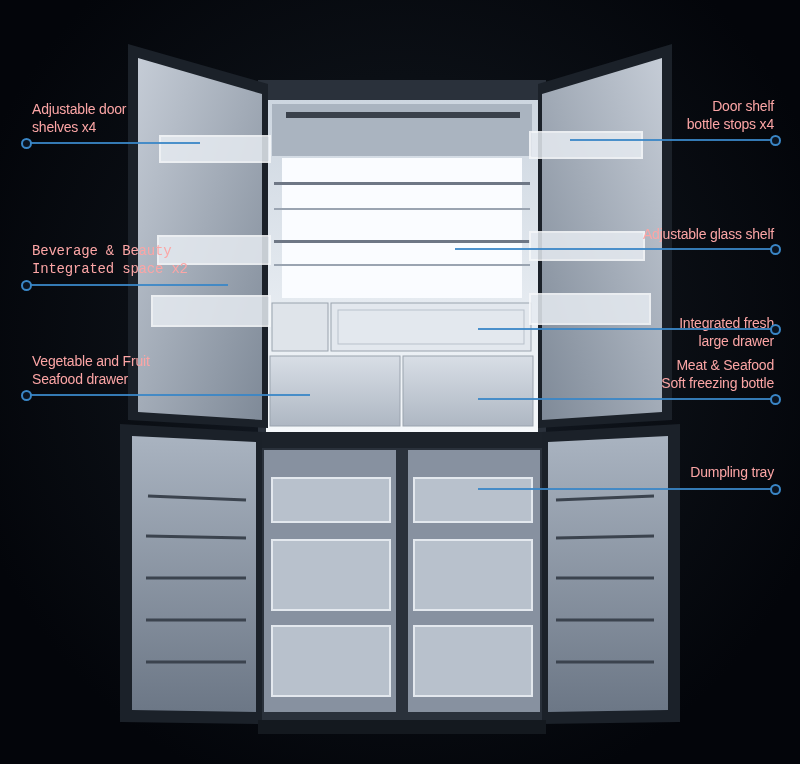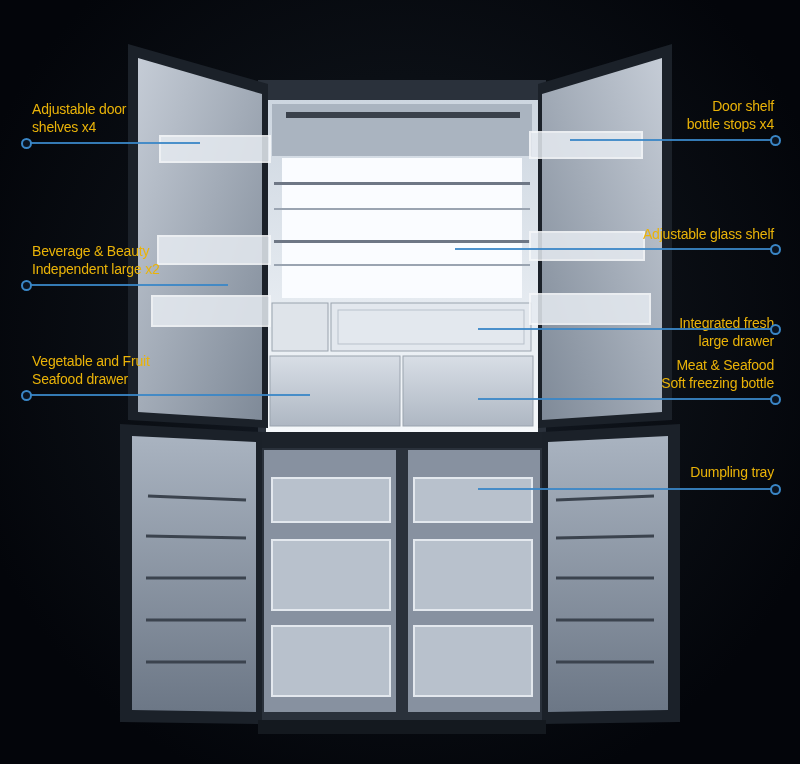--- a/index.html
+++ b/index.html
@@ -1,19 +1,19 @@
 <!DOCTYPE html>
 <html><head>
 <meta charset="utf-8">
 <style>
   html,body{margin:0;padding:0;}
   body{width:800px;height:764px;overflow:hidden;background:#05070b;position:relative;font-family:"Liberation Sans",sans-serif;}
   .bg{position:absolute;inset:0;background:radial-gradient(ellipse at 50% 45%,#1a222e 0%,#0b0f15 45%,#03050a 80%);}
   .fridge{position:absolute;inset:0;}
-  .lbl{position:absolute;color:#eab308;font-size:14px;line-height:18px;letter-spacing:-0.2px;white-space:nowrap;}
+  .lbl{position:absolute;color:#fca5a5;font-size:14px;line-height:18px;letter-spacing:-0.2px;white-space:nowrap;}
   .lbl.l{text-align:left;}
   .lbl.r{text-align:right;}
   .line{position:absolute;height:2px;background:#3a86c6;opacity:0.9;}
   .dot{position:absolute;width:7px;height:7px;border:2px solid #3a86c6;border-radius:50%;background:#0a1320;box-sizing:content-box;}
 </style>
 </head>
 <body>
 
 <div class="bg"></div>
 
@@ -112,23 +112,23 @@
   <rect x="258" y="720" width="288" height="14" fill="#14191f"></rect>
 </svg>
 
 <div id="callouts">
     <div class="lbl l" style="left: 32px; top: 100px;">
       <div>Adjustable door</div>
       <div>shelves x4</div>
     </div>
     <div class="dot" style="left: 21px; top: 138px;"></div>
     <div class="line" style="left: 30px; top: 142px; width: 170px;"></div>
-    <div class="lbl l" style="left: 32px; top: 242px;">
+    <div class="lbl l" style="left: 32px; top: 242px; font-family: Liberation Mono, monospace;">
       <div>Beverage &amp; Beauty</div>
-      <div>Independent large x2</div>
+      <div>Integrated space x2</div>
     </div>
     <div class="dot" style="left: 21px; top: 280px;"></div>
     <div class="line" style="left: 30px; top: 284px; width: 198px;"></div>
     <div class="lbl l" style="left: 32px; top: 352px;">
       <div>Vegetable and Fruit</div>
       <div>Seafood drawer</div>
     </div>
     <div class="dot" style="left: 21px; top: 390px;"></div>
     <div class="line" style="left: 30px; top: 394px; width: 280px;"></div>
     <div class="lbl r" style="right: 26px; top: 97px;">

